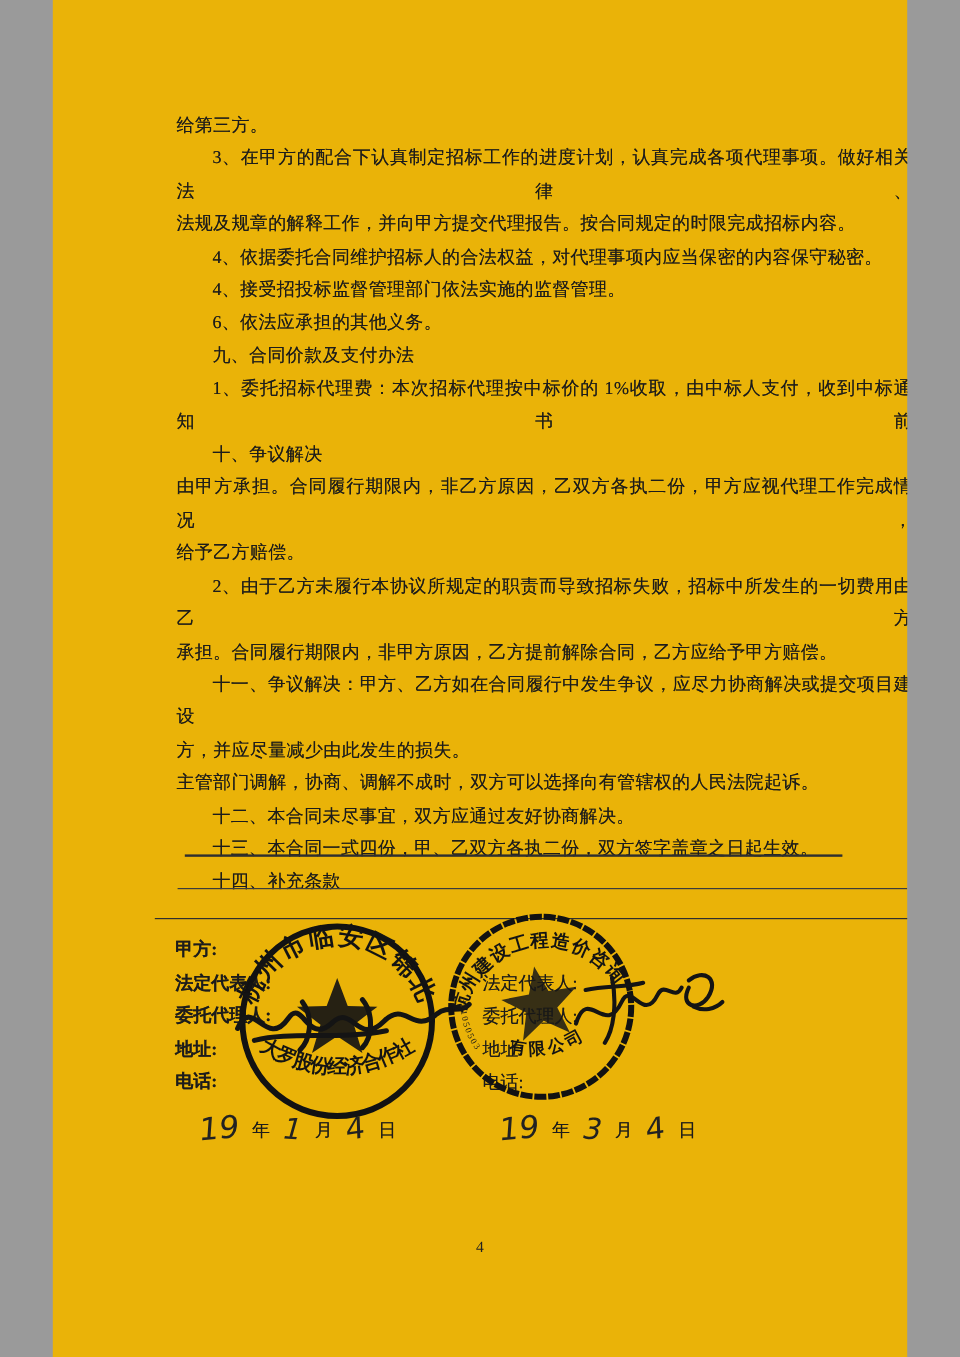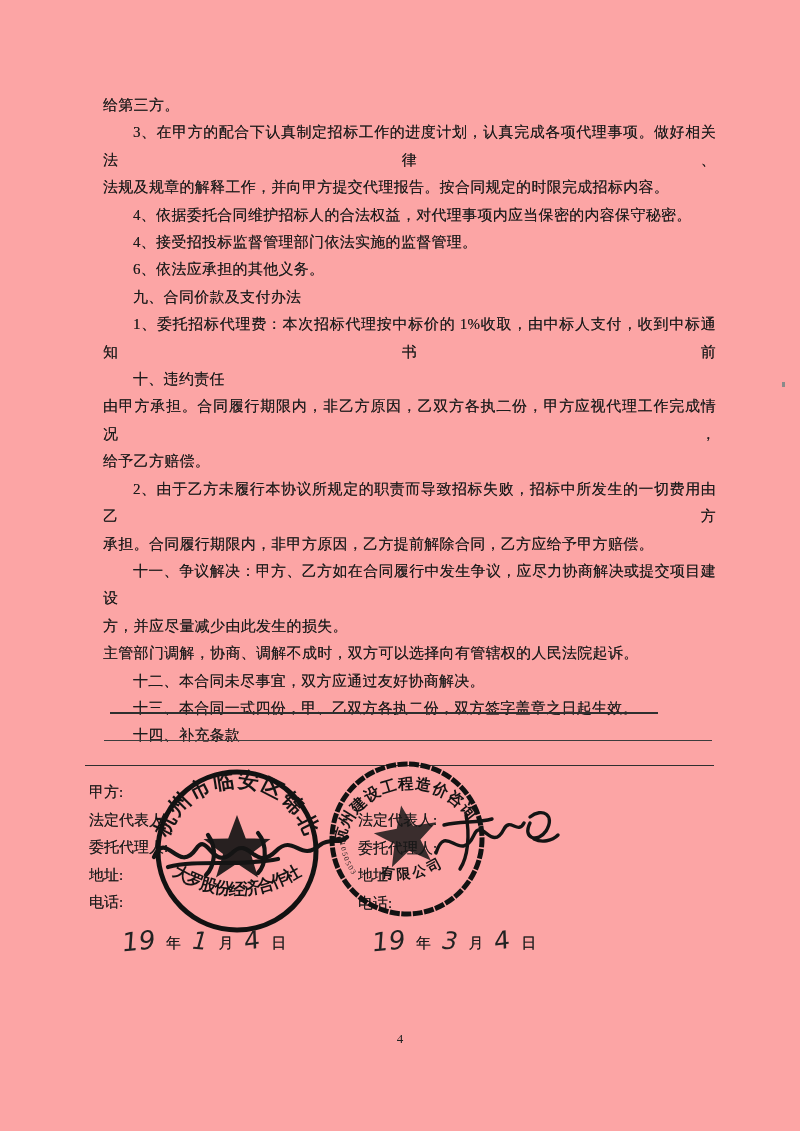--- a/index.html
+++ b/index.html
@@ -1,39 +1,40 @@
 <!DOCTYPE html>
 <html><head>
 <meta charset="utf-8">
 <style>
   html,body{margin:0;padding:0;background:#9a9a9a;}
   .page{
-    position:relative;width:800px;height:1131px;margin:0 auto;
-    background:#fca5a5;overflow:hidden;
+    position:relative;width:664px;height:1131px;margin:0 auto;
+    background:#eab308;overflow:hidden;
     font-family:"Liberation Serif","DejaVu Serif",serif;
     color:#1c1c1c;
+    padding-left:48px;
   }
   
   .body-text{
     position:absolute;left:103px;top:92px;width:613px;
     font-size:15px;line-height:27.4px;
     letter-spacing:0.3px;
     text-shadow:0 0 0.4px rgba(20,20,20,.7);
   }
   .line{white-space:nowrap;}
   .line.indent{text-indent:2em;}
   .line.full{white-space:normal;text-align:justify;text-align-last:justify;}
   
   .rule{position:absolute;height:0;border-top:2px solid #2f2f2f;}
   .rule.r1{left:110px;top:712px;width:548px;border-top-width:2px;}
   .rule.r2{left:104px;top:740px;width:608px;border-top-width:1.6px;border-top-color:#3c3c3c;}
   .rule.r3{left:85px;top:765px;width:629px;border-top-width:1.8px;}
   
   .sig-col{position:absolute;font-size:15px;line-height:27.5px;text-shadow:0 0 .4px rgba(20,20,20,.7);}
-  .sig-col.a{left:89px;top:779px;}
+  .sig-col.a{left:102px;top:779px;font-weight:bold;}
   .sig-col.b{left:358px;top:807px;}
   .sig-col div{white-space:nowrap;}
   
   .seal{position:absolute;}
   .seal.a{left:152px;top:766px;width:170px;height:170px;}
   .seal.b{left:326px;top:758px;width:162px;height:162px;transform:rotate(-10deg);}
   .sig-svg{position:absolute;}
   .sig-svg.a{left:148px;top:815px;width:205px;height:72px;}
   .sig-svg.b{left:430px;top:795px;width:135px;height:90px;}
   
@@ -70,21 +71,21 @@
 
       <div class="line indent">4、接受招投标监督管理部门依法实施的监督管理。</div>
 
       <div class="line indent">6、依法应承担的其他义务。</div>
 
       <div class="line indent">九、合同价款及支付办法</div>
 
       <div class="line indent full">1、委托招标代理费：本次招标代理按中标价的 1%收取，由中标人支付，收到中标通知书前</div>
 
 
-      <div class="line indent">十、违约责任</div>
+      <div class="line indent">十、争议解决</div>
 
 
       <div class="line full">由甲方承担。合同履行期限内，非乙方原因，乙双方各执二份，甲方应视代理工作完成情况，</div>
 
       <div class="line">给予乙方赔偿。</div>
 
       <div class="line indent full">2、由于乙方未履行本协议所规定的职责而导致招标失败，招标中所发生的一切费用由乙方</div>
 
       <div class="line">承担。合同履行期限内，非甲方原因，乙方提前解除合同，乙方应给予甲方赔偿。</div>
 

